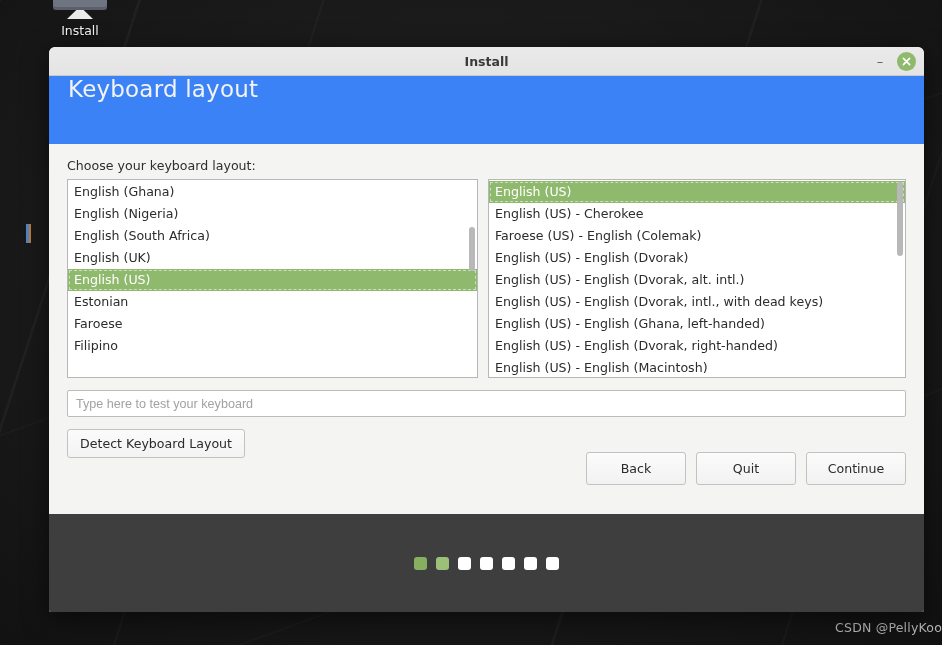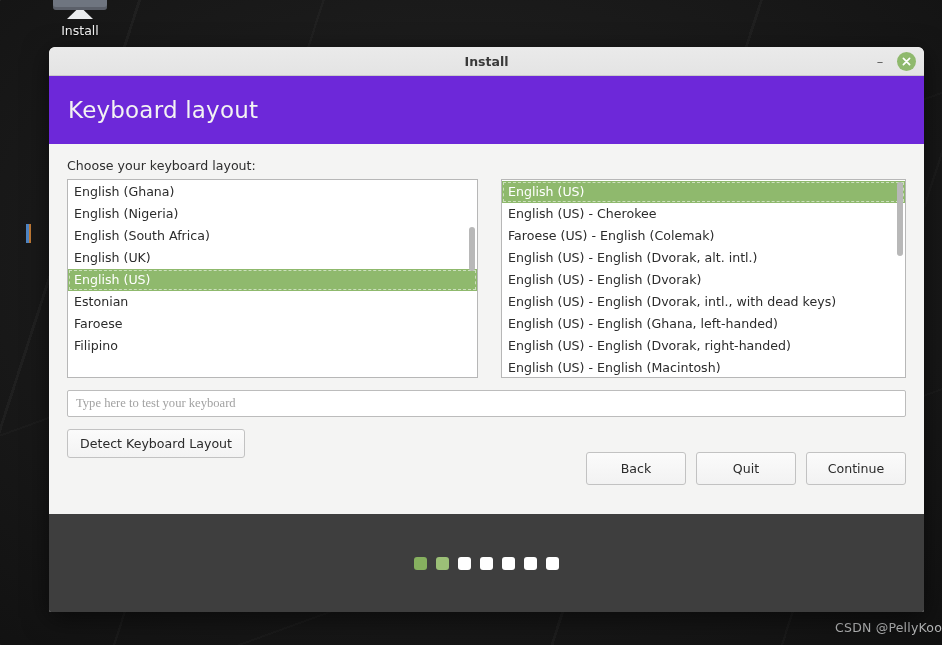--- a/index.html
+++ b/index.html
@@ -132,23 +132,23 @@
     border-radius: 50%;
     background: #8fb96d;
     display: flex; align-items: center; justify-content: center;
     cursor: pointer;
   }
   #close-button svg { display: block; }
 
   
   #header-band {
     flex: 0 0 68px;
-    background: #6d28d9;
-    display: flex;
-    align-items: center;
+    background: #3b82f6;
+    display: flex;
+    align-items: flex-start;
     padding-left: 19px;
   }
   #page-title {
     color: #f3f3f3;
     font-size: 23px;
     font-weight: 400;
     letter-spacing: 0.2px;
   }
 
   
@@ -159,21 +159,21 @@
     position: relative;
   }
   #choose-label {
     font-size: 12.6px;
     color: #2e2e2e;
     margin: 0 0 6px 0;
   }
 
   #lists-row {
     display: flex;
-    gap: 23px;
+    gap: 10px;
     height: 199px;
   }
   .list-box {
     background: #ffffff;
     border: 1px solid #b7b7b7;
     position: relative;
     overflow: hidden;
   }
   #layout-list  { flex: 0 0 411px; }
   #variant-list { flex: 1 1 auto; }
@@ -220,21 +220,21 @@
     display: block;
     margin-top: 12px;
     width: 100%;
     height: 27px;
     padding: 0 8px;
     border: 1px solid #bcbcbc;
     background: #ffffff;
     border-radius: 2px;
     font-size: 12.6px;
     color: #2c2c2c;
-    font-family: Liberation Serif, serif;
+    font-family: Liberation Sans, sans-serif;
   }
   #test-input::placeholder { color: #a2a2a2; }
 
   #detect-button {
     margin-top: 12px;
     height: 29px;
     padding: 0 12px;
     font-size: 12.6px;
     font-family: inherit;
     color: #2b2b2b;
@@ -335,22 +335,22 @@
           <div class="vscroll">
             <div class="vthumb" style="top:46px;height:44px;"></div>
           </div>
         </div>
 
         <div id="variant-list" class="list-box">
           <div class="list-inner" id="variant-list-items">
               <div class="list-item selected">English (US)</div>
               <div class="list-item">English (US) - Cherokee</div>
               <div class="list-item">Faroese (US) - English (Colemak)</div>
+              <div class="list-item">English (US) - English (Dvorak)</div>
               <div class="list-item">English (US) - English (Dvorak, alt. intl.)</div>
-              <div class="list-item">English (US) - English (Dvorak)</div>
               <div class="list-item">English (US) - English (Dvorak, intl., with dead keys)</div>
               <div class="list-item">English (US) - English (Ghana, left-handed)</div>
               <div class="list-item">English (US) - English (Dvorak, right-handed)</div>
               <div class="list-item">English (US) - English (Macintosh)</div>
             </div>
           <div class="vscroll">
             <div class="vthumb" style="top:1px;height:74px;"></div>
           </div>
         </div>
 

